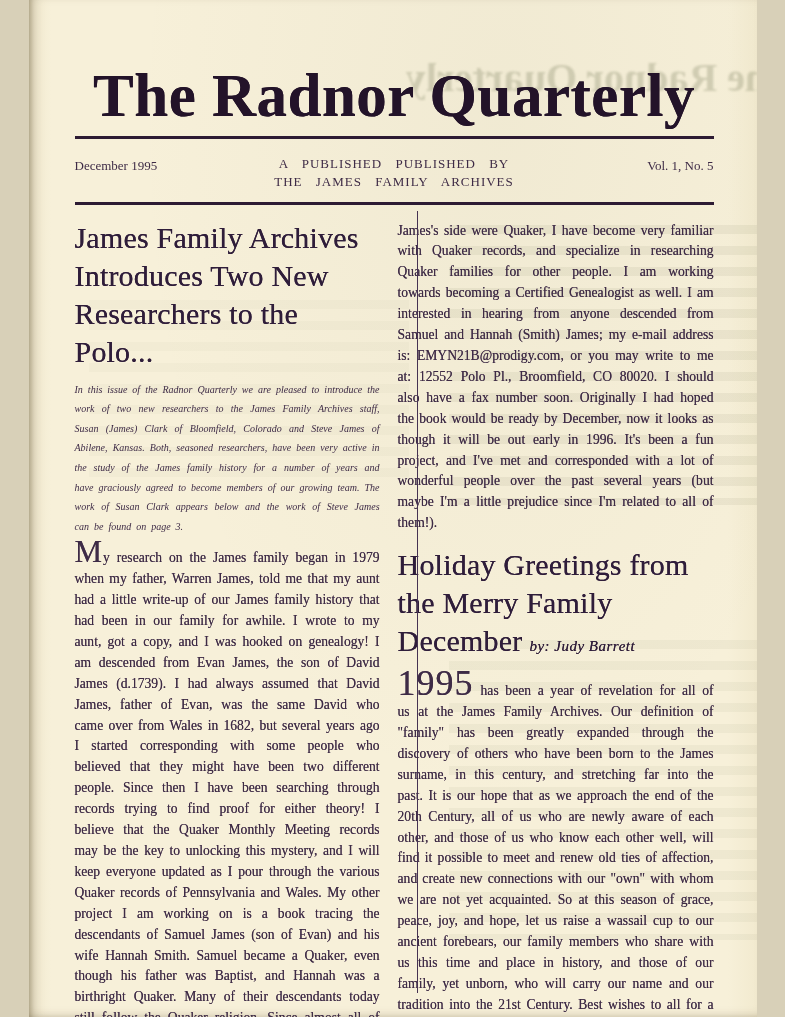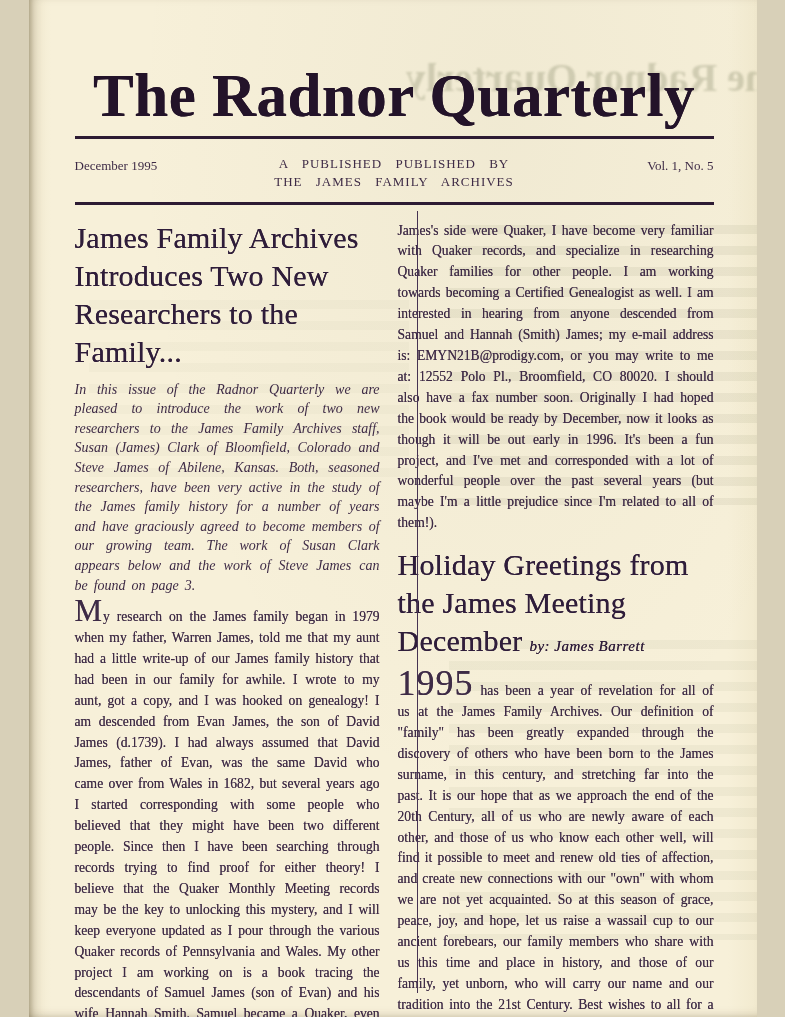--- a/index.html
+++ b/index.html
@@ -72,21 +72,21 @@
     text-shadow:0 0 .5px #2f1d3a;
   }
   .hl-line{display:block;}
   .byline{
     display:inline;font-size:15px;font-style:italic;
     letter-spacing:.5px;margin-left:7px;
   }
   .intro{
     margin:9px 0 0 0;
     font-style:italic;
-    font-size:14px;line-height:19.6px;
+    font-size:10px;line-height:19.6px;
     text-align:justify;word-spacing:2.5px;
   }
   .body-text{
     margin:4px 0 0 0;
     font-size:13.6px;line-height:20.9px;
     text-align:justify;word-spacing:1.6px;
     text-shadow:0 0 .4px rgba(62,43,70,.8);
   }
   .col-right .body-text.first{margin-top:2px;}
   .headline2{margin-top:12px;}
@@ -116,30 +116,30 @@
     </div>
     <div class="rule rule-thin"></div>
   </header>
 
   <main class="columns">
 
     <section class="col col-left">
       <h2 class="headline">
         <span class="hl-line">James Family Archives</span>
         <span class="hl-line">Introduces Two New</span>
-        <span class="hl-line">Researchers to the Family...</span>
+        <span class="hl-line">Researchers to the Polo...</span>
       </h2>
       <p class="intro">In this issue of the Radnor Quarterly we are pleased to introduce the work of two new researchers to the James Family Archives staff, Susan (James) Clark of Bloomfield, Colorado and Steve James of Abilene, Kansas.  Both, seasoned researchers, have been very active in the study of the James family history for a number of years and have graciously agreed to become members of our growing team. The work of Susan Clark appears below and the work of Steve James can be found on page 3.</p>
       <p class="body-text"><span class="dropcap">M</span><span>y research on the James family began in 1979 when my father, Warren James, told me that my aunt had a little write-up of our James family history that had been in our family for awhile.  I wrote to my aunt, got a copy, and I was hooked on genealogy!  I am descended from Evan James, the son of David James (d.1739).  I had always assumed that David James, father of Evan, was the same David who came over from Wales in 1682, but several years ago I started corresponding with some people who believed that they might have been two different people.  Since then I have been searching through records trying to find proof for either theory!  I believe that the Quaker Monthly Meeting records may be the key to unlocking this mystery, and I will keep everyone updated as I pour through the various Quaker records of Pennsylvania and Wales.  My other project I am working on is a book tracing the descendants of Samuel James (son of Evan) and his wife Hannah Smith.  Samuel became a Quaker, even though his father was Baptist, and Hannah was a birthright Quaker.  Many of their descendants today still follow the Quaker religion.  Since almost all of my ancestors on my Grandfather</span></p>
     </section>
 
     <section class="col col-right">
       <p class="body-text first">James's side were Quaker, I have become very familiar with Quaker records, and specialize in researching Quaker families for other people.  I am working towards becoming a Certified Genealogist as well.  I am interested in hearing from anyone descended from Samuel and Hannah (Smith) James; my e-mail address is:  EMYN21B@prodigy.com, or you may write to me at: 12552 Polo Pl., Broomfield, CO 80020.  I should also have a fax number soon. Originally I had hoped the book would be ready by December, now it looks as though it will be out early in 1996.  It's been a fun project, and I've met and corresponded with a lot of wonderful people over the past several years (but maybe I'm a little prejudice since I'm related to all of them!).</p>
       <h2 class="headline headline2">
         <span class="hl-line">Holiday Greetings from</span>
-        <span class="hl-line">the James Meeting</span>
-        <span class="hl-line"><span>December</span><span class="byline">by:  James Barrett</span></span>
+        <span class="hl-line">the Merry Family</span>
+        <span class="hl-line"><span>December</span><span class="byline">by:  Judy Barrett</span></span>
       </h2>
       <p class="body-text"><span class="dropcap dropcap-year">1995</span><span>has been a year of revelation for all of us at the James Family Archives. Our definition of "family" has been greatly expanded through the discovery of others who have been born to the James surname, in this century, and stretching far into the past. It is our hope that as we approach the end of the 20th Century, all of us who are newly aware of each other, and those of us who know each other well, will find it possible to meet and renew old ties of affection, and create new connections with our "own" with whom we are not yet acquainted.  So at this season of grace, peace, joy, and hope, let us raise a wassail cup to our ancient forebears, our family members who share with us this time and place in history, and those of our family, yet unborn, who will carry our name and our tradition into the 21st Century. Best wishes to all for a Very Merry Christmas and a Happy New Year!</span></p>
     </section>
 
   </main>
 </div>
 
 </body></html>

